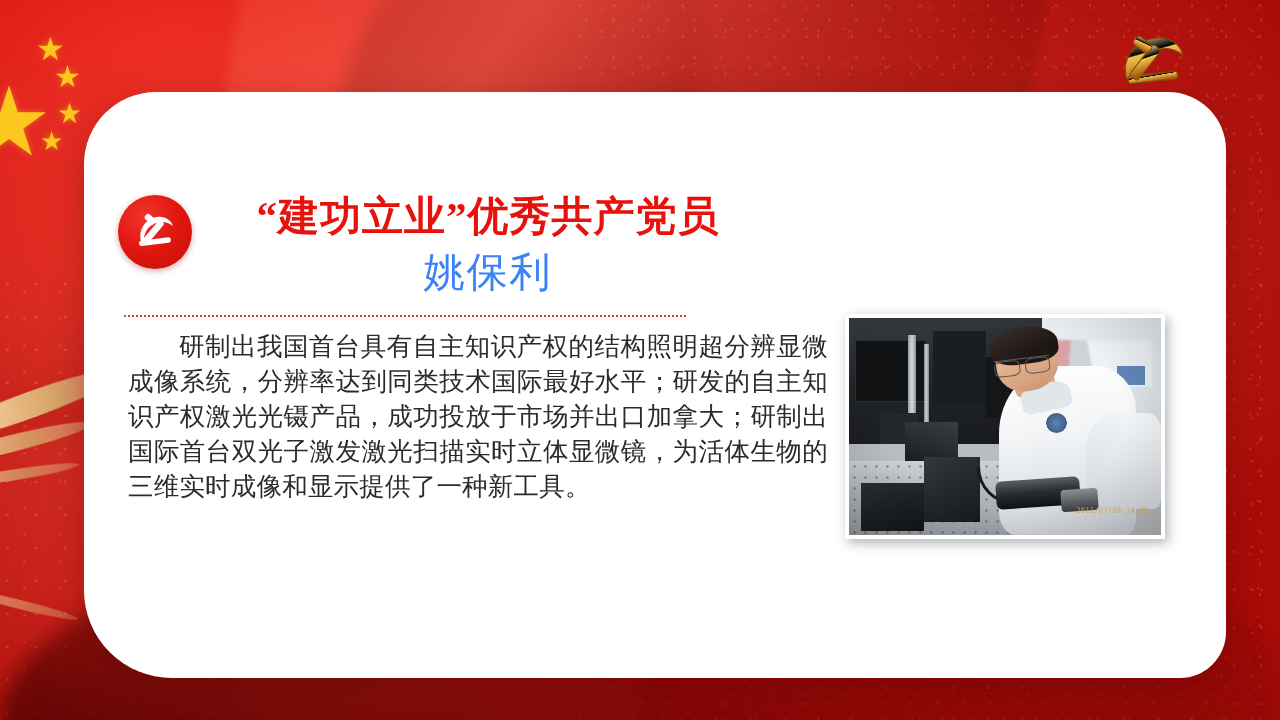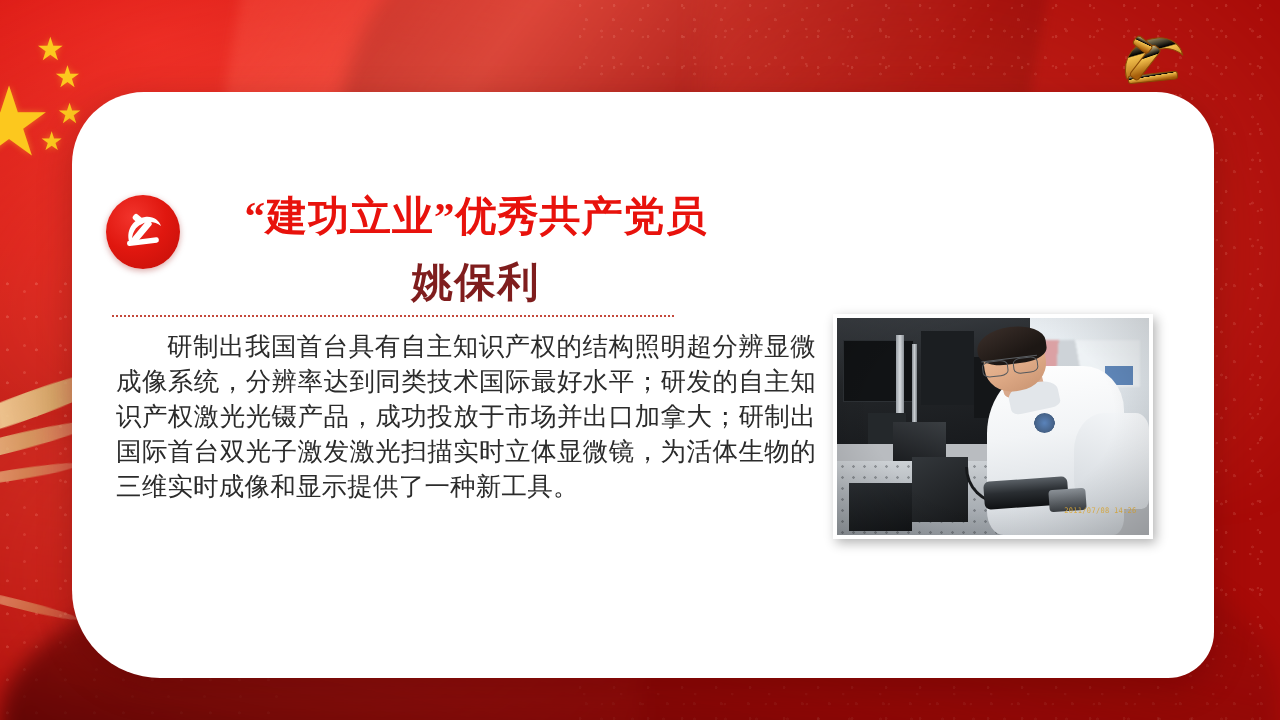--- a/index.html
+++ b/index.html
@@ -147,21 +147,21 @@
   .emblem-tr {
     position: absolute;
     left: 1108px; top: 26px;
     width: 88px; height: 68px;
   }
   .emblem-tr svg { width: 100%; height: 100%; display: block; }
 
   
   .card {
     position: absolute;
-    left: 72px; top: 92px;
+    left: 84px; top: 92px;
     width: 1142px; height: 586px;
     background: #ffffff;
     border-radius: 72px 58px 46px 88px;
     box-shadow: 0 10px 34px rgba(80,0,0,.30);
   }
 
   
   .badge {
     position: absolute;
     left: 34px; top: 103px;
@@ -183,26 +183,26 @@
     font-family: "Liberation Serif", serif;
     font-weight: 700;
     font-size: 41px;
     line-height: 1.28;
     color: #e8120c;
     letter-spacing: 1px;
     white-space: nowrap;
   }
   .title-line2 {
     font-family: "Liberation Serif", serif;
-    font-weight: 700;
+    font-weight: 400;
     font-size: 41px;
     line-height: 1.28;
-    color: #7f1d1d;
+    color: #3b82f6;
     letter-spacing: 2px;
-    margin-top: 14px;
+    margin-top: 4px;
   }
 
   .divider {
     position: absolute;
     left: 40px; top: 223px;
     width: 562px;
     height: 0;
     border-top: 2px dotted #c0392b;
     opacity: .92;
   }

